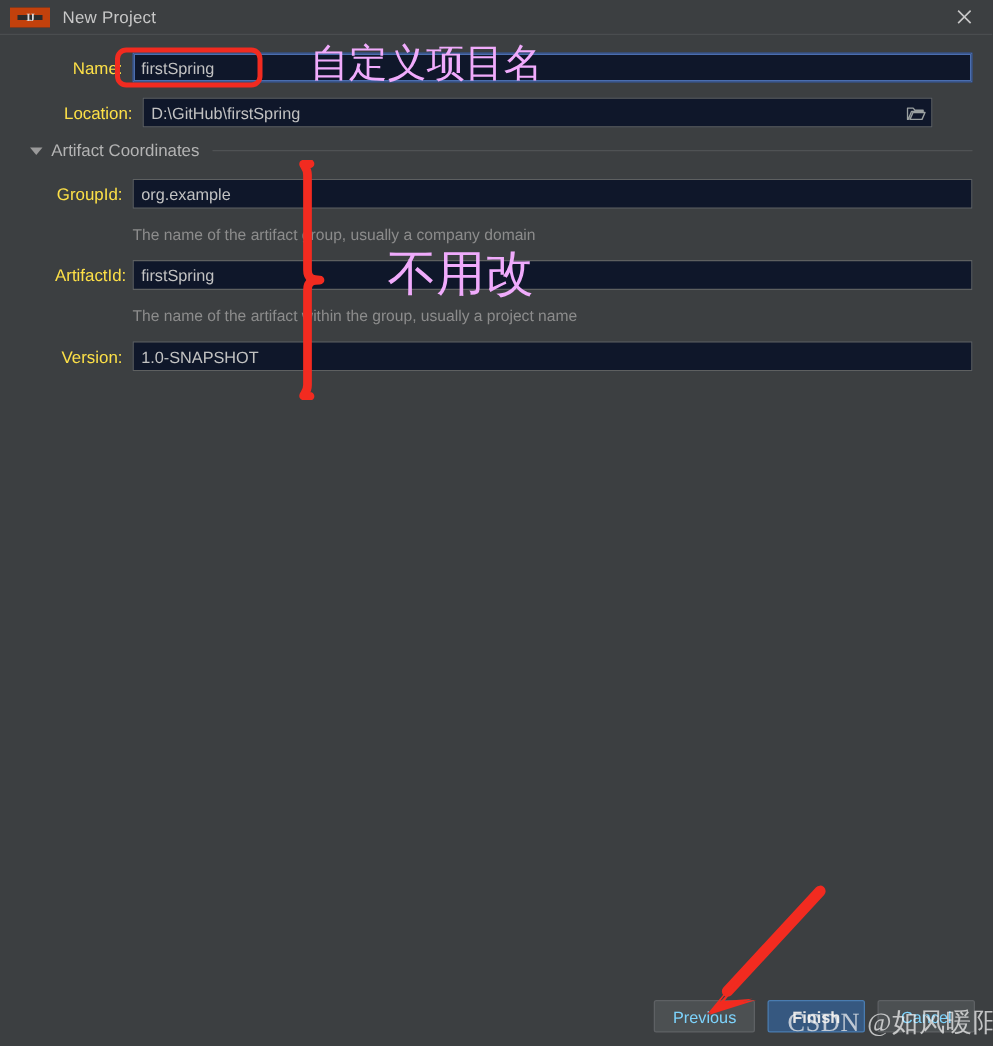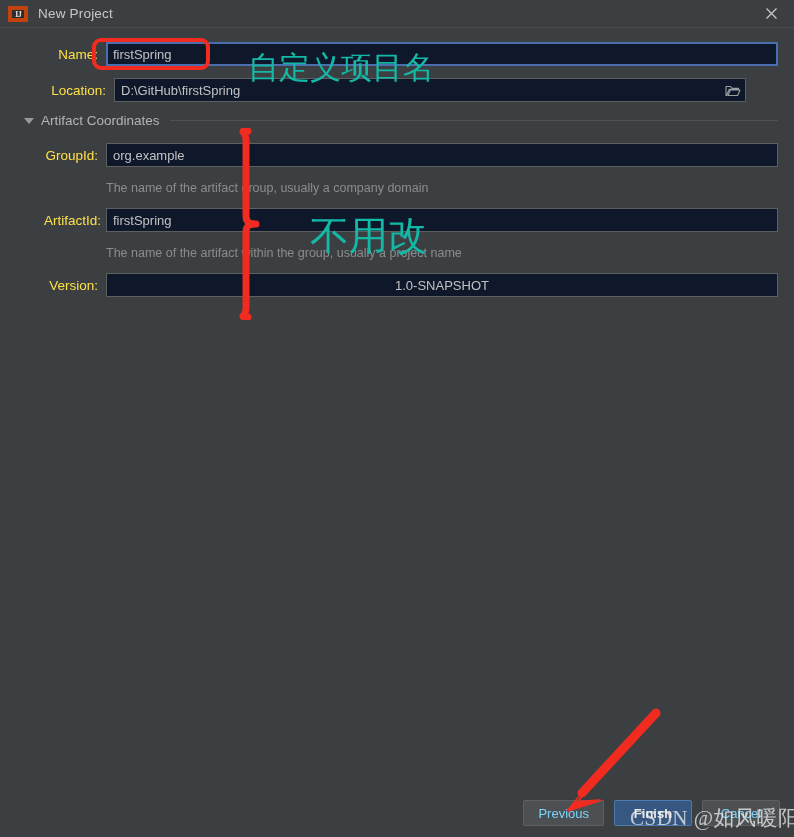--- a/index.html
+++ b/index.html
@@ -22,24 +22,24 @@
     position: absolute;
     top: 0; left: 0;
     width: 794px;
     height: 27px;
     background: #3c3f41;
     display: flex;
     align-items: center;
   }
 
   #app-icon {
-    width: 20px;
+    width: 32px;
     height: 16px;
     margin-left: 8px;
-    border: 4px solid #c2410c;
+    border: 6px solid #c2410c;
     background: #2b2b2b;
     display: flex;
     align-items: center;
     justify-content: center;
     font-size: 9px;
     font-weight: bold;
     color: #d8d8d8;
     letter-spacing: -1px;
     font-family: "Liberation Serif", serif;
     flex: none;
@@ -192,26 +192,25 @@
   #annotations {
     position: absolute;
     top: 0; left: 0;
     width: 794px;
     height: 837px;
     pointer-events: none;
   }
 
   .ann-text {
     position: absolute;
-    color: #14b8a6;
+    color: #f0abfc;
     font-family: "DejaVu Sans", sans-serif;
     font-weight: 500;
     white-space: nowrap;
     line-height: 1;
-    margin-top: 16px;
   }
 
   #ann-name-text { left: 248px; top: 36px; font-size: 31px; }
   #ann-noedit-text { left: 310px; top: 200px; font-size: 39px; }
 
   
   #ann-name-box {
     position: absolute;
     left: 92px;
     top: 38px;
@@ -283,21 +282,21 @@
 <div class="row" style="left:44px; top:208px; width:734px;">
   <div class="flabel" style="width:54px;">ArtifactId:</div>
   <div class="field" style="width:672px; margin-left:8px;">
     <span class="val">firstSpring</span>
   </div>
 </div>
 <div class="hint" style="left:106px; top:246px;">The name of the artifact within the group, usually a project name</div>
 
 <div class="row" style="left:44px; top:273px; width:734px;">
   <div class="flabel" style="width:54px;">Version:</div>
-  <div class="field" style="width:672px; margin-left:8px;text-align:center;">
+  <div class="field" style="width:672px; margin-left:8px;">
     <span class="val">1.0-SNAPSHOT</span>
   </div>
 </div>
 
 <div id="buttonbar">
   <div class="btn">Previous</div>
   <div class="btn primary">Finish</div>
   <div class="btn">Cancel</div>
 </div>
 

